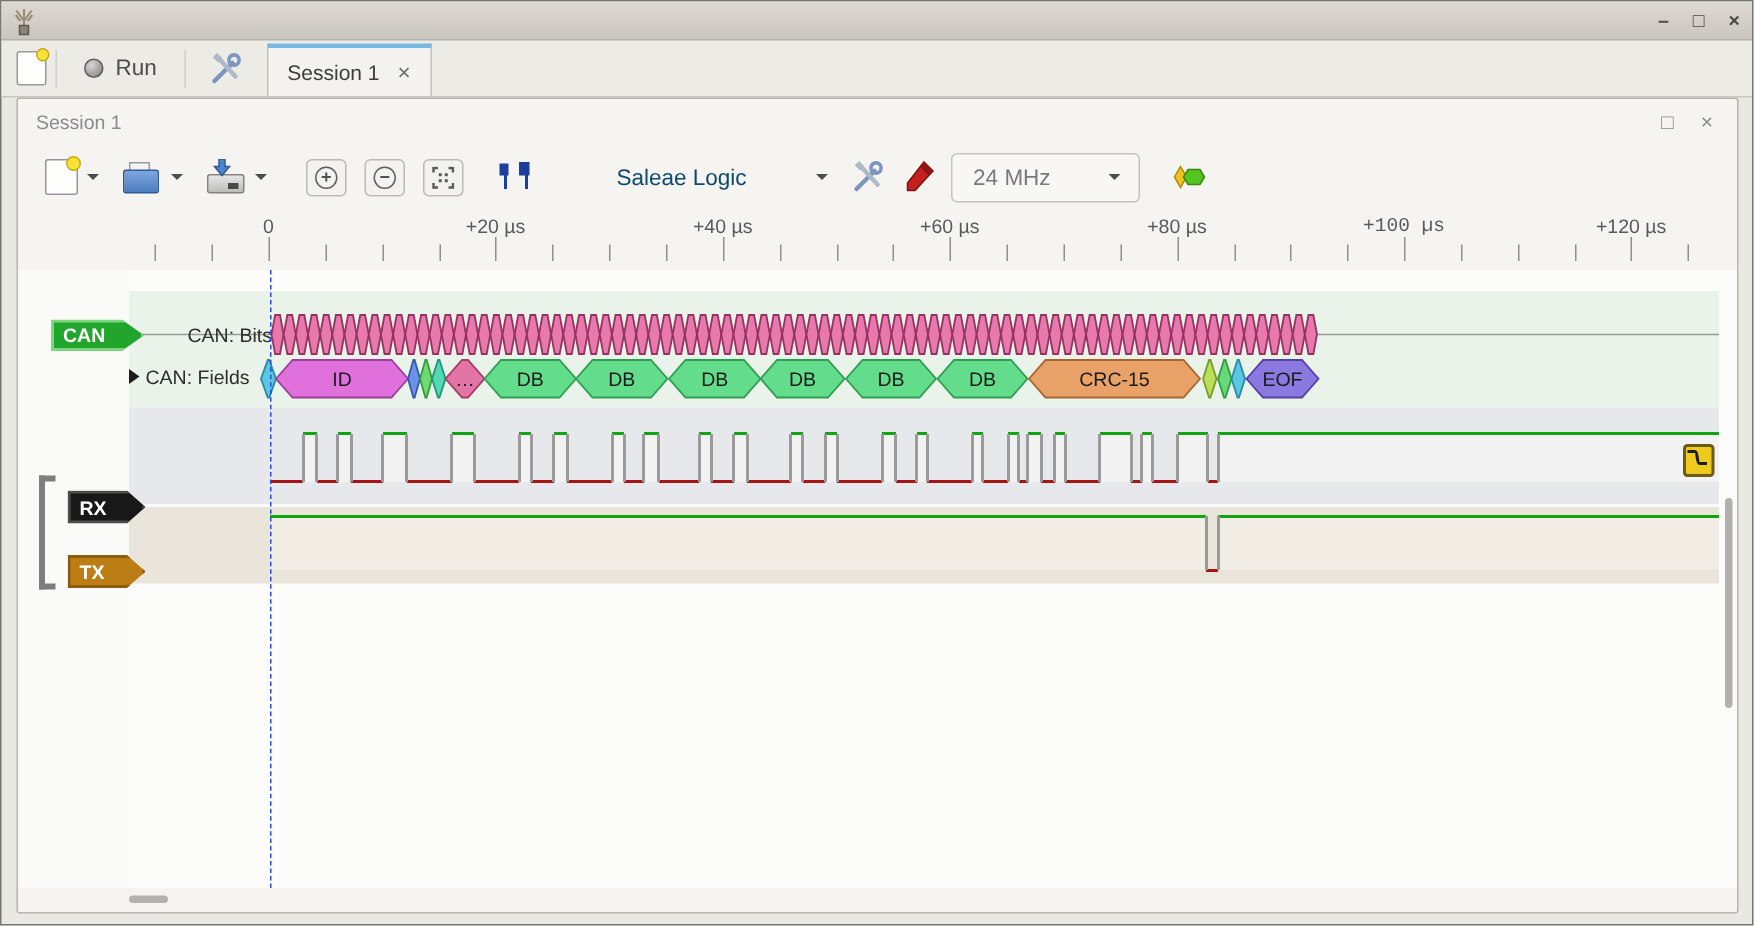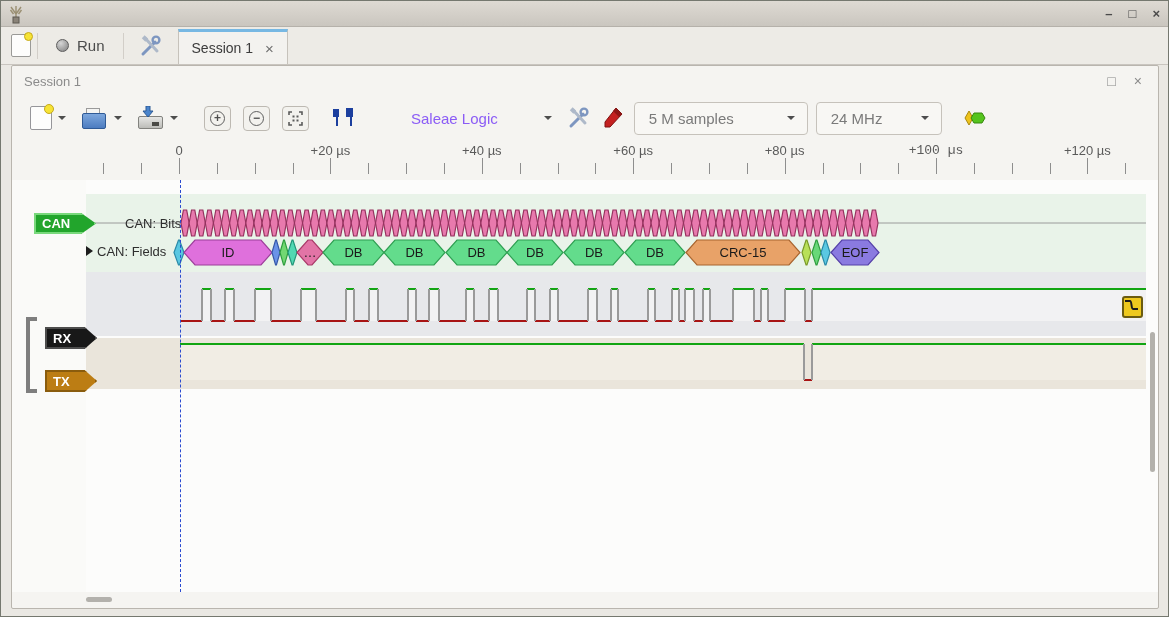--- a/index.html
+++ b/index.html
@@ -63,21 +63,21 @@
   .icon-save .slot { position:absolute; left:14px; bottom:3px; width:7px; height:4px; background:#4a4a46; }
   .btn-sq { width:27px; height:25px; border:1px solid #bdb9b2; border-radius:4px; background:#f3f2ee;
     display:flex; align-items:center; justify-content:center; margin-right:12px; }
   .zoom-circ { width:15px; height:15px; border:1.5px solid #5f5f5f; border-radius:50%;
     display:flex; align-items:center; justify-content:center;
     font-size:12px; font-weight:bold; color:#4f4f4f; line-height:1; }
   .combo { height:33px; border:1px solid #c6c2bb; border-radius:4px; background:#f8f7f4;
     display:flex; align-items:center; padding:0 12px 0 14px; gap:10px; margin-right:8px; }
   .combo .combo-label { font-size:15px; color:#7a7a7a; flex:1; white-space:nowrap; }
   .device-combo { display:flex; align-items:center; margin-left:52px; margin-right:14px; }
-  .device-label { font-size:15px; color:#8b5cf6; margin-right:46px; }
+  .device-label { font-size:15px; color:#0c4a6e; margin-right:46px; }
 
   
   .ruler { height:40px; position:relative; }
   .ruler .rlabel { position:absolute; top:3px; transform:translateX(-50%);
     font-size:13px; color:#5a5a5a; white-space:nowrap; }
   .ruler .tick { position:absolute; width:1px; background:#8e8e8e; }
   .tick.minor { top:23px; height:11px; }
   .tick.major { top:18px; height:16px; }
 
   
@@ -222,24 +222,20 @@
         <circle cx="18" cy="6" r="3.4" fill="none" stroke="#7d96c0" stroke-width="2.4"></circle>
         <path d="M7 4 L19 17" stroke="#aeb9c9" stroke-width="3" stroke-linecap="round"></path>
         <rect x="4.5" y="2.5" width="5" height="4" transform="rotate(45 7 4.5)" fill="#aeb9c9"></rect>
       </svg>
 
       <svg width="22" height="24" viewBox="0 0 22 24" style="margin-right:10px;">
         <path d="M14 2 L20 8 L8 21 L3 21 L3 16 Z" fill="#c42020" stroke="#7e1010"></path>
         <path d="M14 2 L20 8 L17 11 L11 5 Z" fill="#8e1616"></path>
       </svg>
 
-      <div class="combo" style="width:174px;">
-        <span class="combo-label">5 M samples</span>
-        <div class="arrow-down"></div>
-      </div>
       <div class="combo" style="width:126px;">
         <span class="combo-label">24 MHz</span>
         <div class="arrow-down"></div>
       </div>
 
       <svg width="28" height="18" viewBox="0 0 28 18" style="margin-left:12px;">
         <path d="M7 2 L11 9 L7 16 L3 9 Z" fill="#eec31c" stroke="#a88910"></path>
         <path d="M12 4 h8 l3 5 l-3 5 h-8 l-3 -5 z" fill="#55c41e" stroke="#37880e"></path>
       </svg>
     </div>

